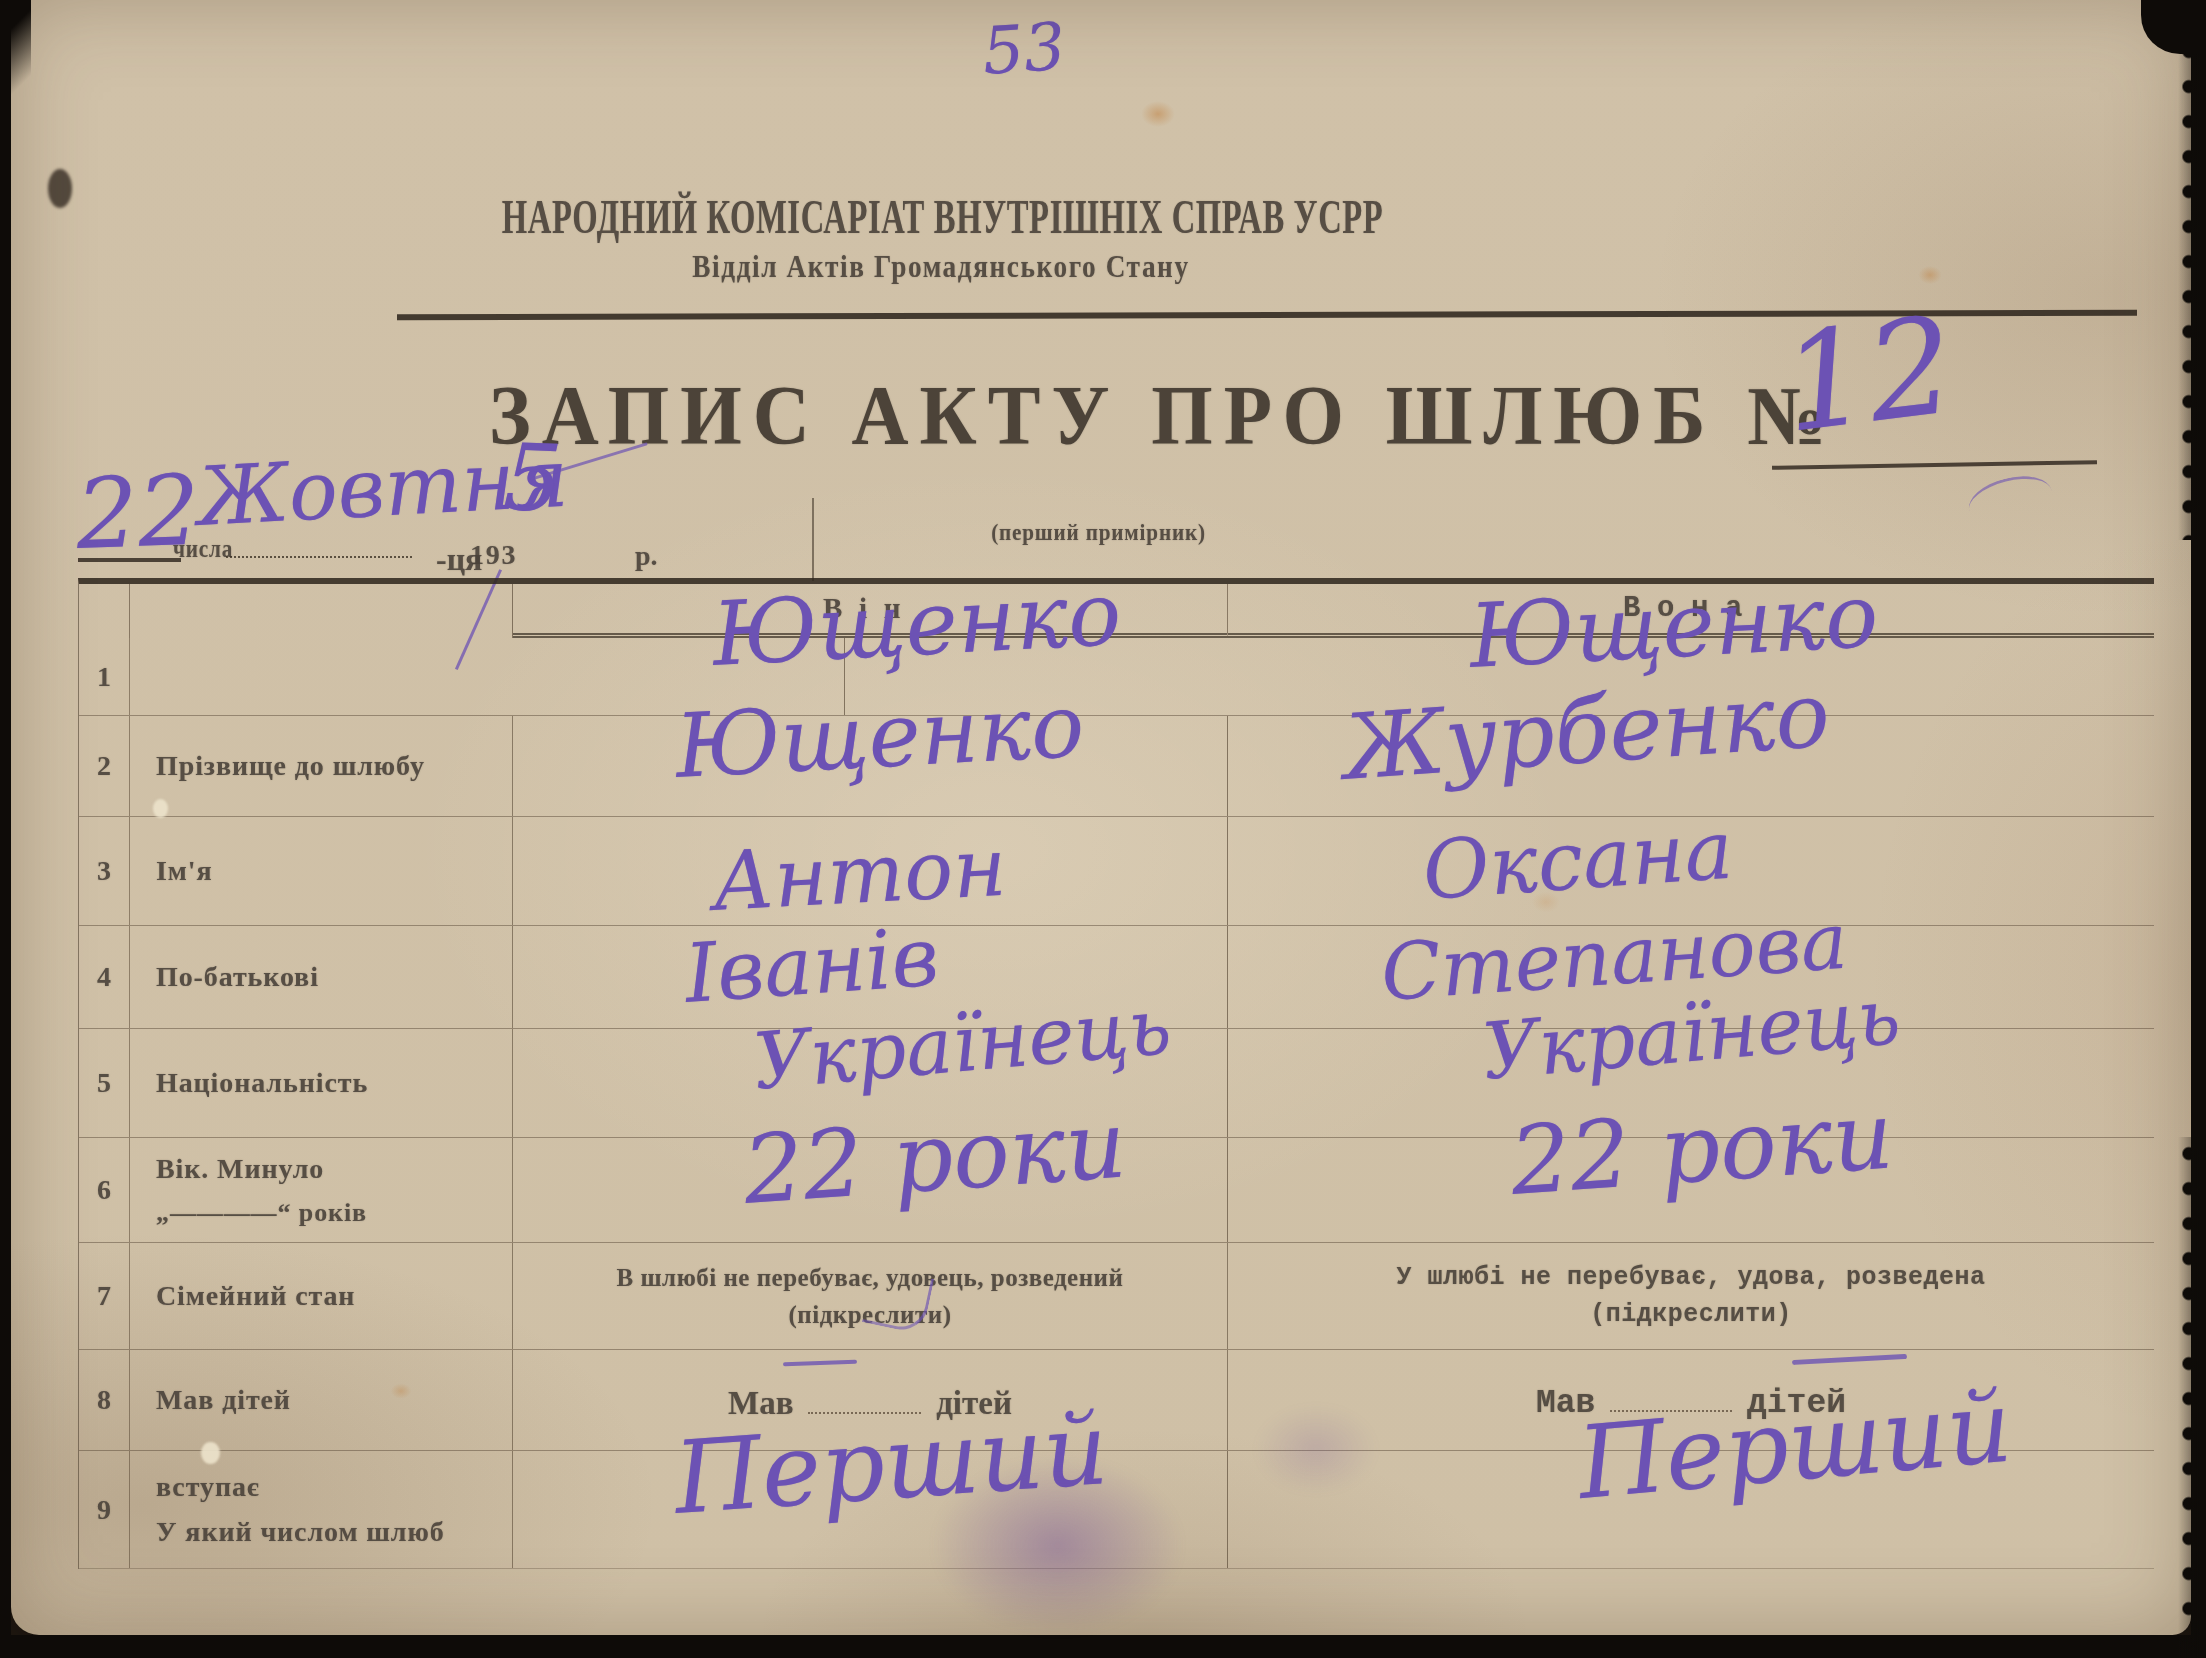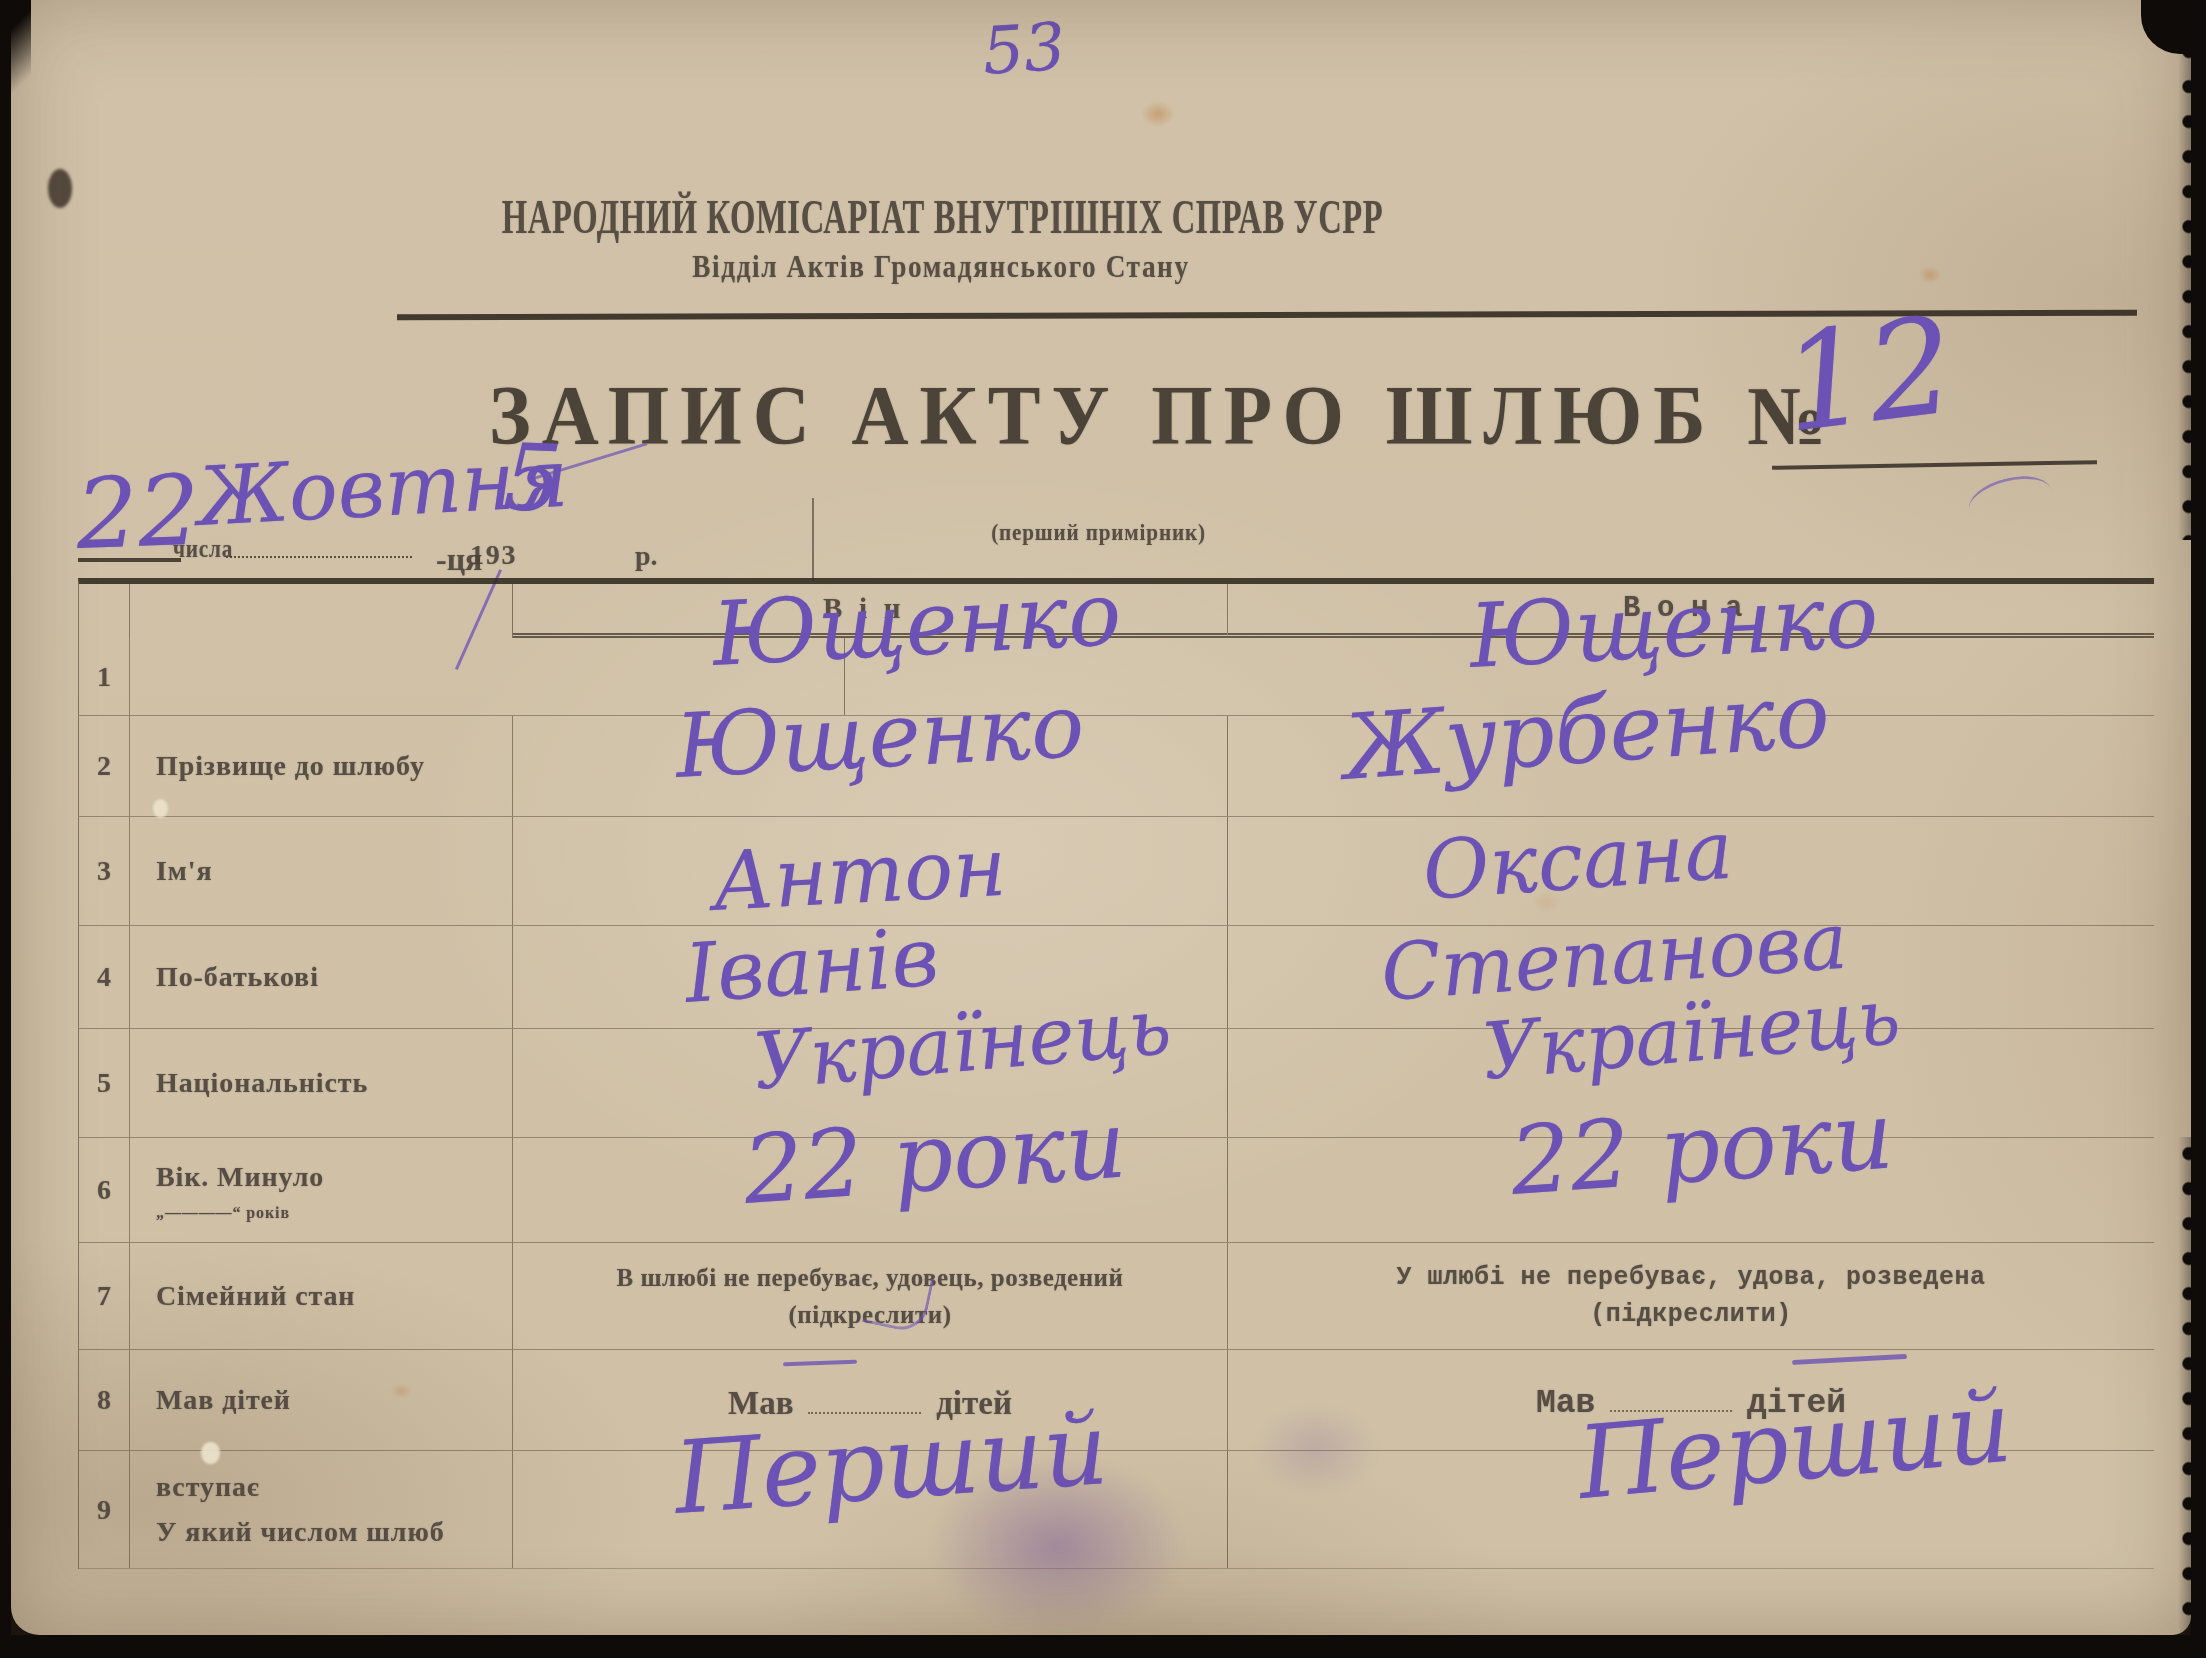--- a/index.html
+++ b/index.html
@@ -58,21 +58,21 @@
   .thead{height:54px;border-bottom:none;}
   .thead .c-groom,.thead .c-bride{border-bottom:5.5px double rgba(60,50,38,.8);display:flex;
          align-items:center;justify-content:center;font-size:29px;letter-spacing:16.6px;}
   .r1{height:77px;}.r2{height:100px;}.r3{height:108px;}.r4{height:102px;}.r5{height:108px;}
   .r6{height:104px;}.r7{height:106px;}.r8{height:100px;}.r9{height:117px;border-bottom-color:rgba(86,70,52,.32);}
   .printed-cell{display:flex;flex-direction:column;align-items:center;justify-content:center;
         font-size:25px;line-height:1.5;letter-spacing:0.5px;}
   .kids-cell{display:flex;align-items:baseline;justify-content:center;gap:14.8px;padding-top:35px;font-size:33px;}
   .blank{width:113px;border-bottom:2.3px dotted rgba(86,70,52,.8);height:22px;}
   .blank.wide{width:122px;}
-  .lbl2{font-size:16px;}
+  .lbl2{font-size:26px;}
   
   .ink{position:absolute;background:#6c52b4;opacity:.8;border-radius:2.8px;}
   .smudge{position:absolute;left:856px;top:1272px;width:59px;height:54px;border-right:3.7px solid rgba(108,82,180,.65);
         border-bottom:3.7px solid rgba(108,82,180,.55);border-radius:0 0 28px 0;transform:rotate(12deg);}
   .stroke-diag{left:466px;top:565px;width:2.8px;height:109px;background:rgba(108,82,180,.75);transform:rotate(24deg);}
   .stroke-tail{left:517px;top:460px;width:122px;height:2.8px;background:rgba(108,82,180,.7);transform:rotate(-17deg);border-radius:1.8px;}
   .stroke-stray{left:1957px;top:478px;width:85px;height:42px;border-top:3.7px solid rgba(108,82,180,.6);
         border-radius:50%;transform:rotate(-14deg);background:transparent;}
   .stain{position:absolute;pointer-events:none;filter:blur(4.6px);border-radius:50%;}
   .stain-big{left:921px;top:1456px;width:251px;height:179px;

